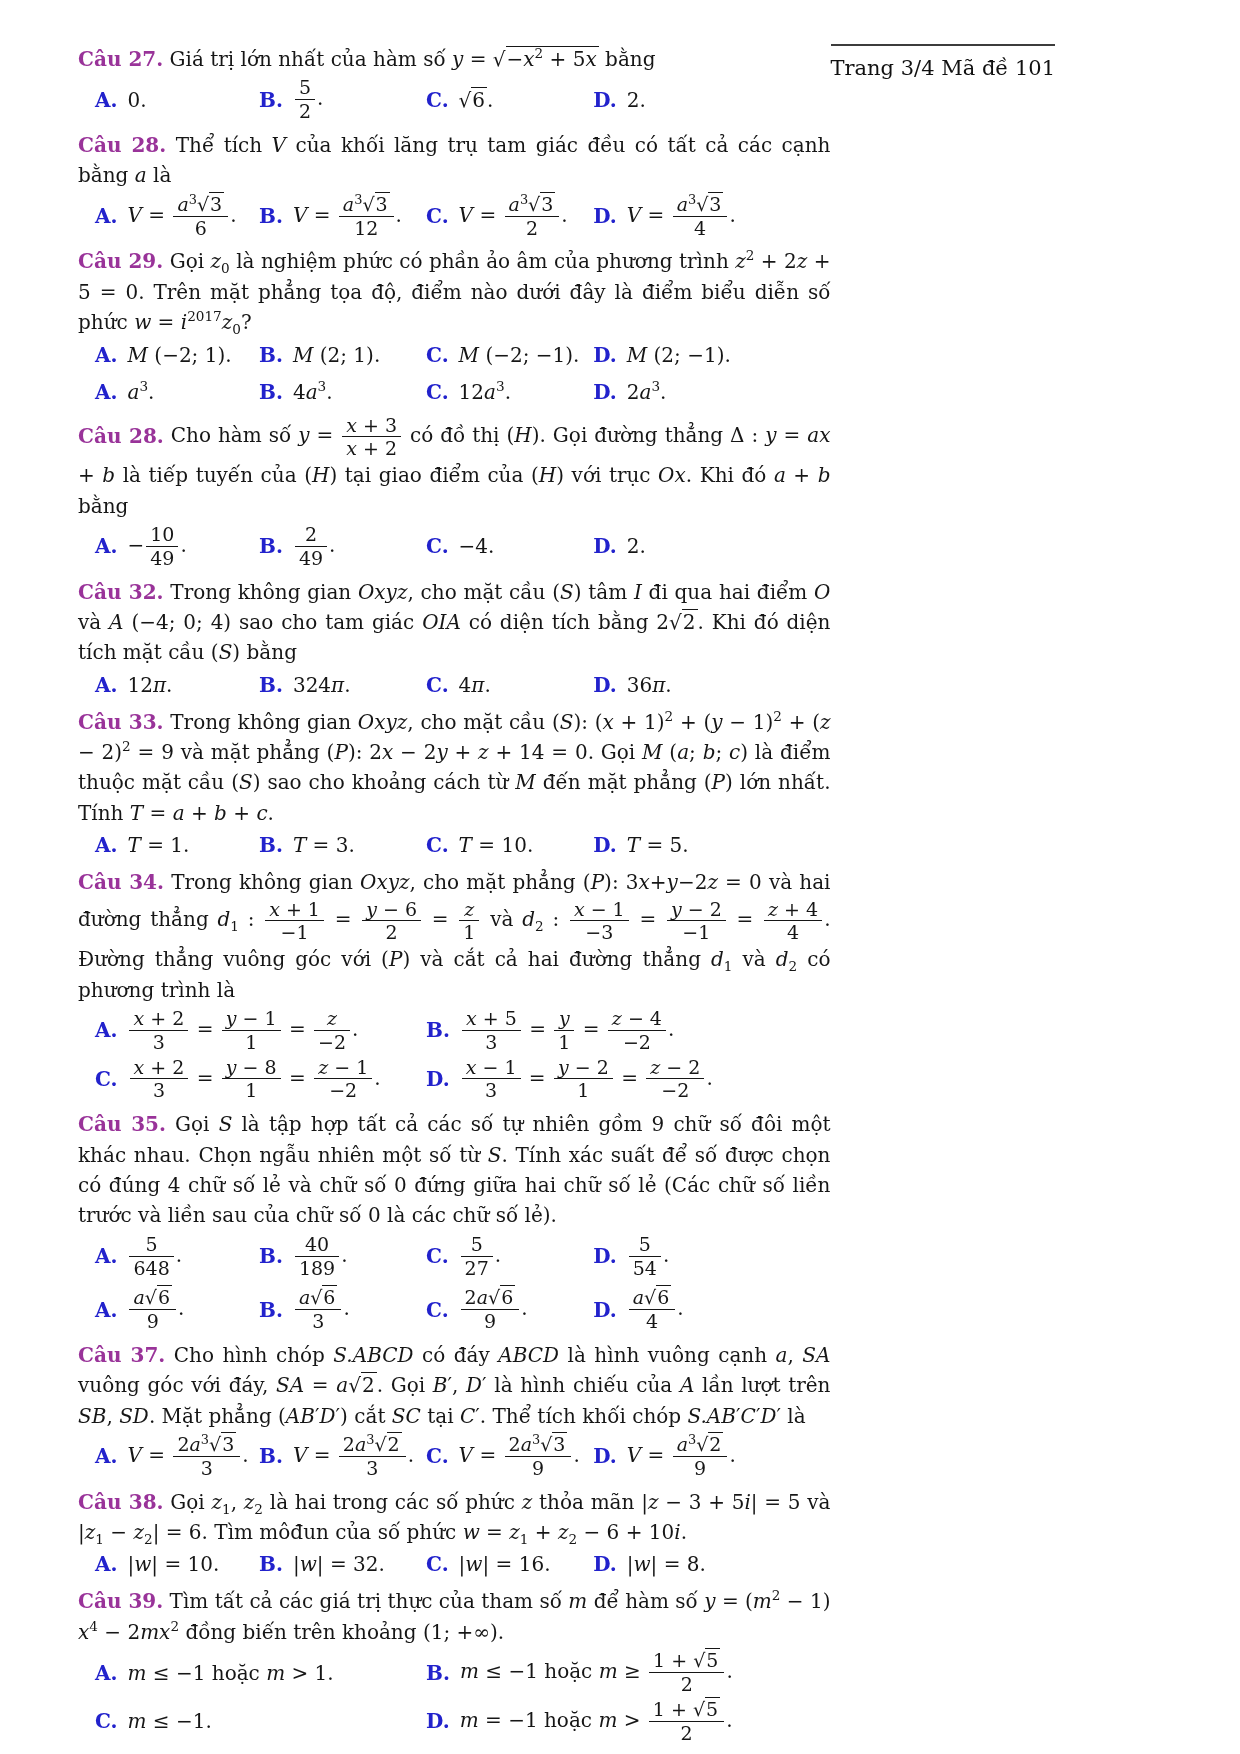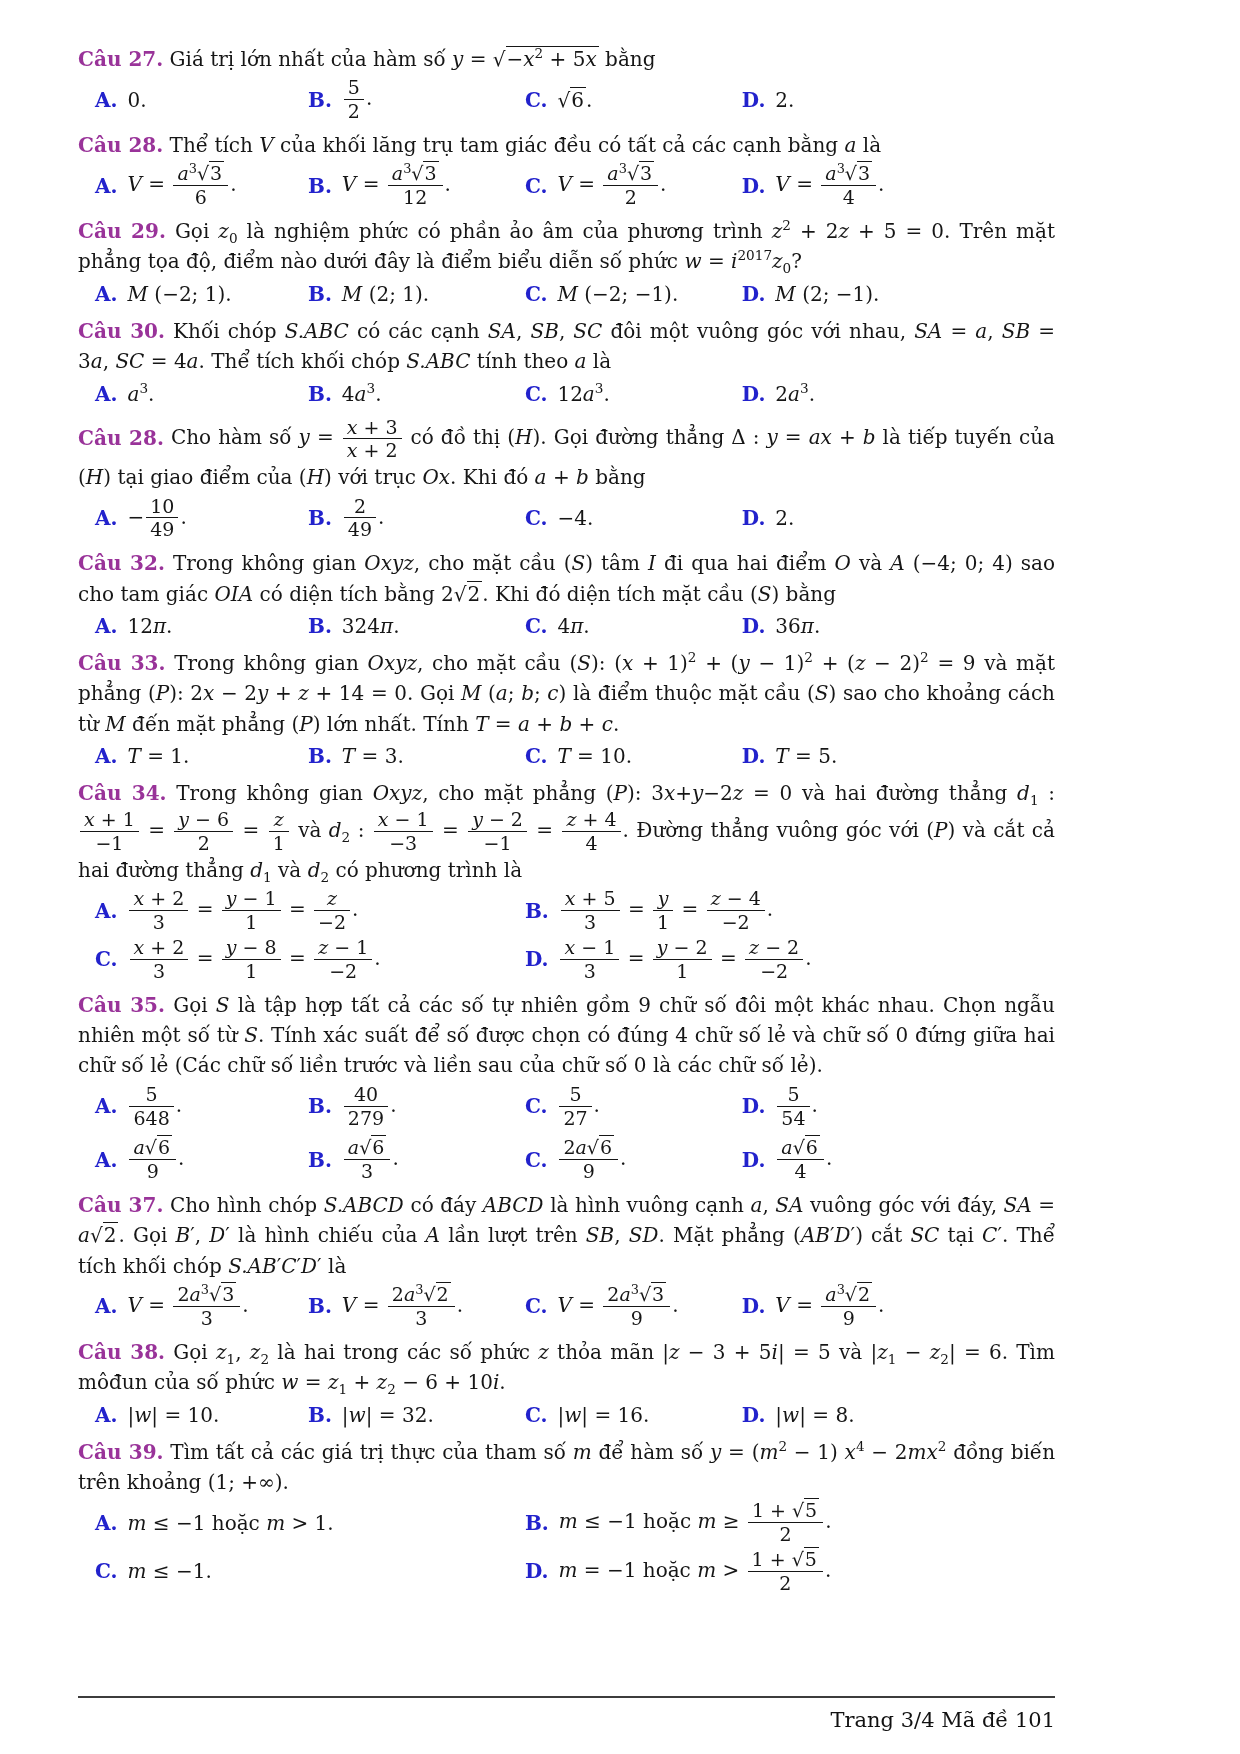--- a/index.html
+++ b/index.html
@@ -4,21 +4,21 @@
 <style>
   html,body{margin:0;padding:0;background:#fff;}
   body{
     width:1240px;height:1754px;overflow:hidden;
     font-family:"DejaVu Serif", serif;
     color:#161616;font-size:20px;
   }
   .page{
     box-sizing:border-box;width:1132px;height:1754px;
     padding:44px 77px 0 78px;
-    display:flex;flex-direction:column;
+    display:flex;
   }
   .questions{flex:1 1 auto;}
   .question{margin:0 0 7px 0;}
   .qbody{margin:0;text-align:justify;line-height:1.52;}
   .qnum{color:var(--qcol,#993399);font-weight:bold;}
   .qtext{}
   i{font-style:italic;}
   sup{font-size:0.68em;vertical-align:super;line-height:0;}
   sub{font-size:0.68em;vertical-align:sub;line-height:0;}
   .opts{display:grid;margin-top:2px;row-gap:2px;}
@@ -117,21 +117,20 @@
             <span class="letter">C.</span>
             <span class="ocontent"><i>M</i> (−2; −1).</span>
           </div>
           <div class="opt">
             <span class="letter">D.</span>
             <span class="ocontent"><i>M</i> (2; −1).</span>
           </div>
         </div>
       </div>
       <div class="question">
-        <p class="qbody"><span class="qnum">Câu 30.</span><span class="qtext"> Khối chóp <i>S.ABC</i> có các cạnh <i>SA</i>, <i>SB</i>, <i>SC</i> đôi một vuông góc với nhau, <i>SA</i> = <i>a</i>, <i>SB</i> = 3<i>a</i>, <i>SC</i> = 4<i>a</i>. Thể tích khối chóp <i>S.ABC</i> tính theo <i>a</i> là</span></p>
         <div class="opts cols4">
           <div class="opt">
             <span class="letter">A.</span>
             <span class="ocontent"><i>a</i><sup>3</sup>.</span>
           </div>
           <div class="opt">
             <span class="letter">B.</span>
             <span class="ocontent">4<i>a</i><sup>3</sup>.</span>
           </div>
           <div class="opt">
@@ -298,21 +297,21 @@
             <span class="letter">A.</span>
             <span class="ocontent"><span class="fr">
                 <span class="n">5</span>
                 <span class="d">648</span>
               </span>.</span>
           </div>
           <div class="opt">
             <span class="letter">B.</span>
             <span class="ocontent"><span class="fr">
                 <span class="n">40</span>
-                <span class="d">279</span>
+                <span class="d">189</span>
               </span>.</span>
           </div>
           <div class="opt">
             <span class="letter">C.</span>
             <span class="ocontent"><span class="fr">
                 <span class="n">5</span>
                 <span class="d">27</span>
               </span>.</span>
           </div>
           <div class="opt">

